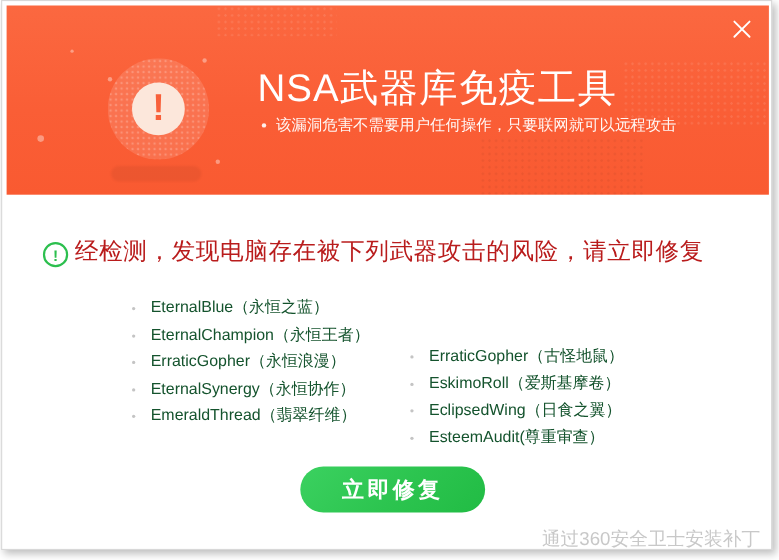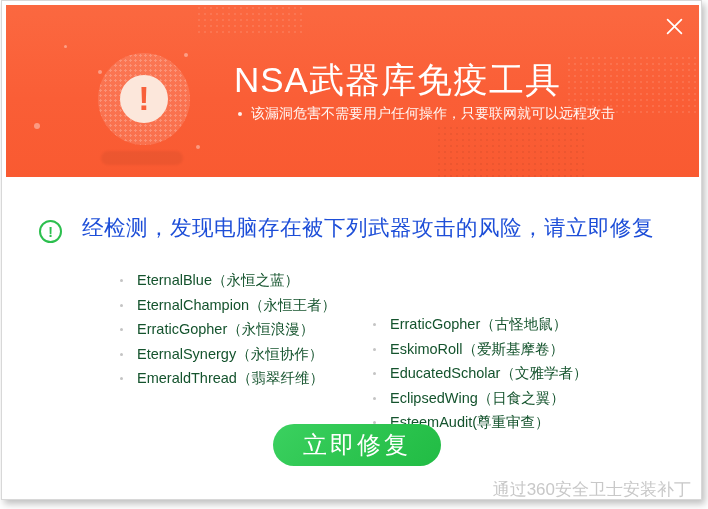--- a/index.html
+++ b/index.html
@@ -60,42 +60,43 @@
     display:flex;align-items:center;justify-content:center;cursor:pointer;
   }
   
   .alert-row{position:absolute;left:37px;top:211px;display:flex;align-items:flex-start;}
   .alert-icon{
     margin-top:8px;width:19px;height:19px;border:2px solid #2cbf4e;border-radius:50%;
     display:flex;align-items:center;justify-content:center;flex:0 0 auto;
   }
   .alert-icon span{color:#2cbf4e;font-size:14px;font-weight:bold;line-height:1;}
   .alert-msg{
-    margin-left:20px;color:#1d4ed8;font-size:21.5px;line-height:32px;
+    margin-left:6px;color:#b91c1c;font-size:21.5px;line-height:32px;
     letter-spacing:0.5px;white-space:nowrap;
   }
   .weapon-list{
     position:absolute;top:272px;margin:0;padding:0;list-style:none;
   }
   .weapon-list.left{left:110px;}
   .weapon-list.right{left:363px;margin-top:44px;}
   .weapon-list li{
     position:relative;padding-left:25px;margin-bottom:9.5px;
     font-size:14.5px;line-height:15px;color:#14532d;white-space:nowrap;
   }
   .weapon-list li::before{
     content:"";position:absolute;left:8px;top:6px;width:3px;height:3px;
     border-radius:50%;background:#c4c4c4;
   }
   .fix-btn{
     position:absolute;left:271px;top:423px;width:168px;height:42px;border-radius:21px;
     border:none;background:linear-gradient(135deg,#3bd160 0%,#2cc44f 55%,#21bc44 100%);
-    color:#ffffff;font-size:24px;letter-spacing:3px;cursor:pointer;
+    color:#ffffff;font-size:20px;letter-spacing:3px;cursor:pointer;
     display:flex;align-items:center;justify-content:center;
     font-family:"Liberation Sans","DejaVu Sans",sans-serif;
+    font-weight:bold;
   }
   .footer-note{
     position:absolute;right:10px;top:477px;color:#c8c8c8;font-size:17px;white-space:nowrap;
   }
 </style>
 </head>
 <body>
 
 <div class="dialog">
 
@@ -143,21 +144,20 @@
     <li>EternalBlue（永恒之蓝）</li>
     <li>EternalChampion（永恒王者）</li>
     <li>ErraticGopher（永恒浪漫）</li>
     <li>EternalSynergy（永恒协作）</li>
     <li>EmeraldThread（翡翠纤维）</li>
   </ul>
 
   <ul class="weapon-list right">
     <li>ErraticGopher（古怪地鼠）</li>
     <li>EskimoRoll（爱斯基摩卷）</li>
-    <li>EducatedScholar（文雅学者）</li>
     <li>EclipsedWing（日食之翼）</li>
     <li>EsteemAudit(尊重审查）</li>
   </ul>
 
   <button class="fix-btn">立即修复</button>
 
   <div class="footer-note">通过360安全卫士安装补丁</div>
 
 </div>
 

